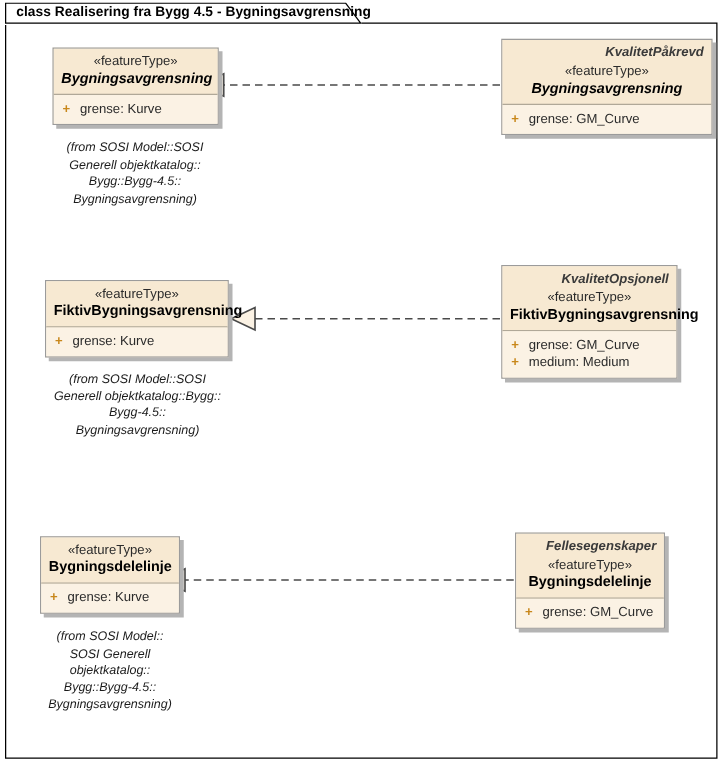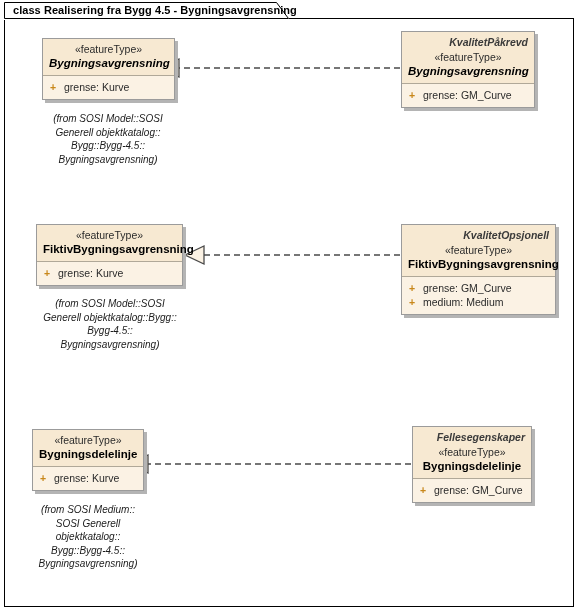--- a/index.html
+++ b/index.html
@@ -171,21 +171,21 @@
         <span class="attr-vis">+</span><span>grense: Kurve</span>
       </div>
     </div>
   </div>
 
   <div class="from-note" style="left:28px; top:112px; width:160px;">(from SOSI Model::SOSI
 Generell objektkatalog::
 Bygg::Bygg-4.5::
 Bygningsavgrensning)</div>
 
-  <div class="uml-class" style="left:401px; top:31px; width:134px;">
+  <div class="uml-class" style="left:401px; top:31px; width:169px;">
     <div class="uml-head">
       <div class="qual-line">KvalitetPåkrevd</div>
       <div class="stereotype">«featureType»</div>
       <div class="class-name italic">Bygningsavgrensning</div>
     </div>
     <div class="uml-attrs">
       <div class="attr-row">
         <span class="attr-vis">+</span><span>grense: GM_Curve</span>
       </div>
     </div>
@@ -201,21 +201,21 @@
         <span class="attr-vis">+</span><span>grense: Kurve</span>
       </div>
     </div>
   </div>
 
   <div class="from-note" style="left:22px; top:297px; width:176px;">(from SOSI Model::SOSI
 Generell objektkatalog::Bygg::
 Bygg-4.5::
 Bygningsavgrensning)</div>
 
-  <div class="uml-class" style="left:401px; top:224px; width:155px;">
+  <div class="uml-class" style="left:401px; top:212px; width:141px;">
     <div class="uml-head">
       <div class="qual-line">KvalitetOpsjonell</div>
       <div class="stereotype">«featureType»</div>
       <div class="class-name">FiktivBygningsavgrensning</div>
     </div>
     <div class="uml-attrs">
       <div class="attr-row">
         <span class="attr-vis">+</span><span>grense: GM_Curve</span>
       </div>
       <div class="attr-row">
@@ -229,21 +229,21 @@
       <div class="stereotype">«featureType»</div>
       <div class="class-name">Bygningsdelelinje</div>
     </div>
     <div class="uml-attrs">
       <div class="attr-row">
         <span class="attr-vis">+</span><span>grense: Kurve</span>
       </div>
     </div>
   </div>
 
-  <div class="from-note" style="left:21px; top:503px; width:134px;">(from SOSI Medium::
+  <div class="from-note" style="left:21px; top:503px; width:134px;">(from SOSI Model::
 SOSI Generell
 objektkatalog::
 Bygg::Bygg-4.5::
 Bygningsavgrensning)</div>
 
   <div class="uml-class" style="left:412px; top:426px; width:120px;">
     <div class="uml-head">
       <div class="qual-line">Fellesegenskaper</div>
       <div class="stereotype">«featureType»</div>
       <div class="class-name">Bygningsdelelinje</div>

